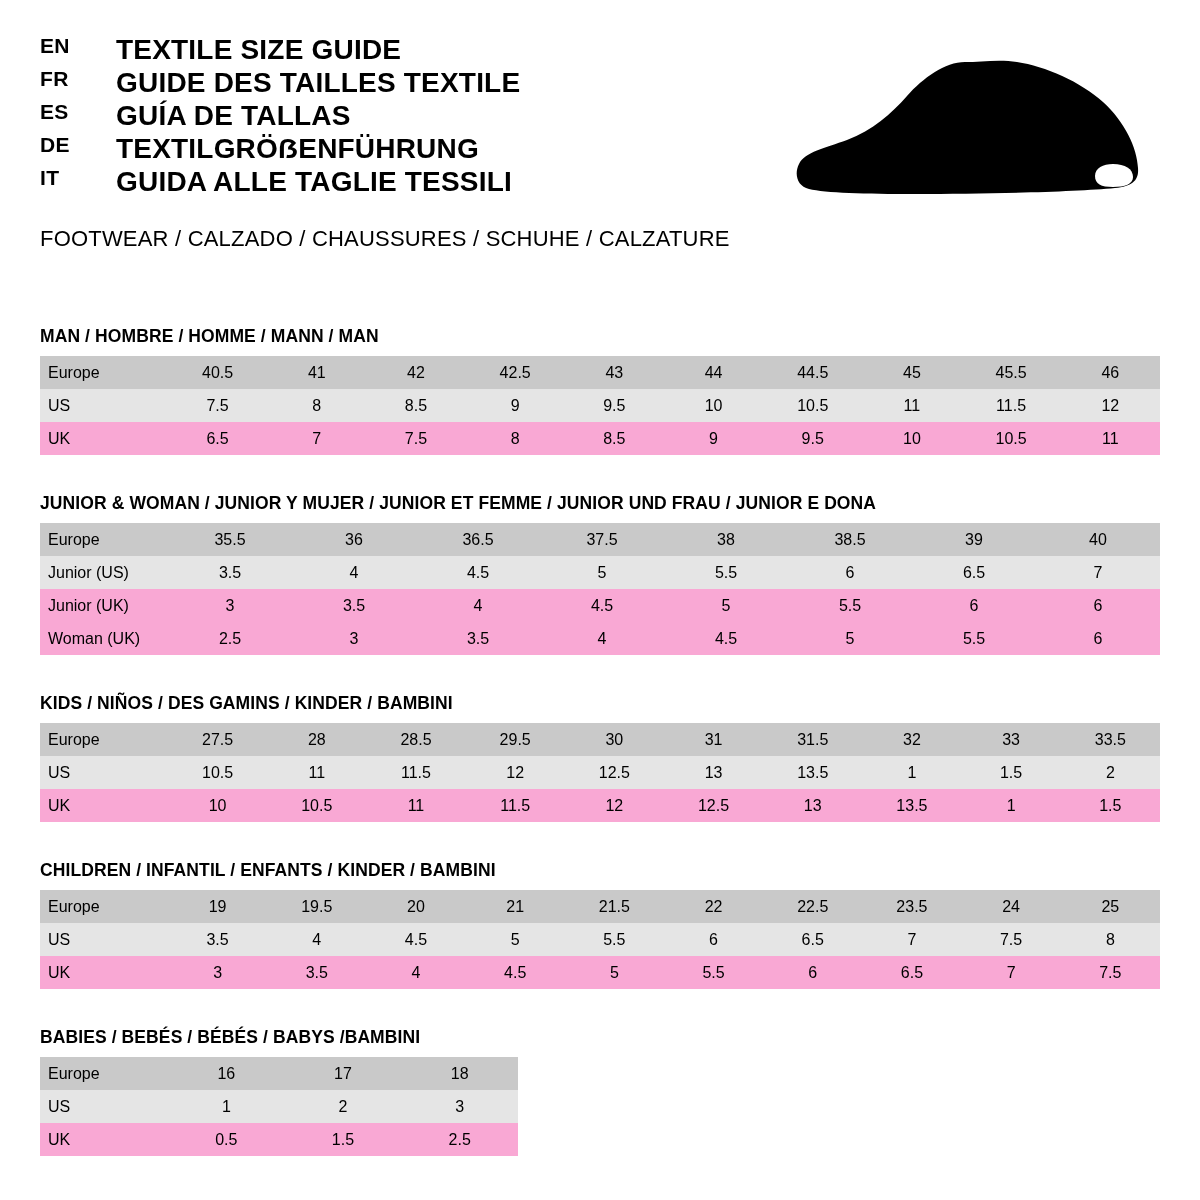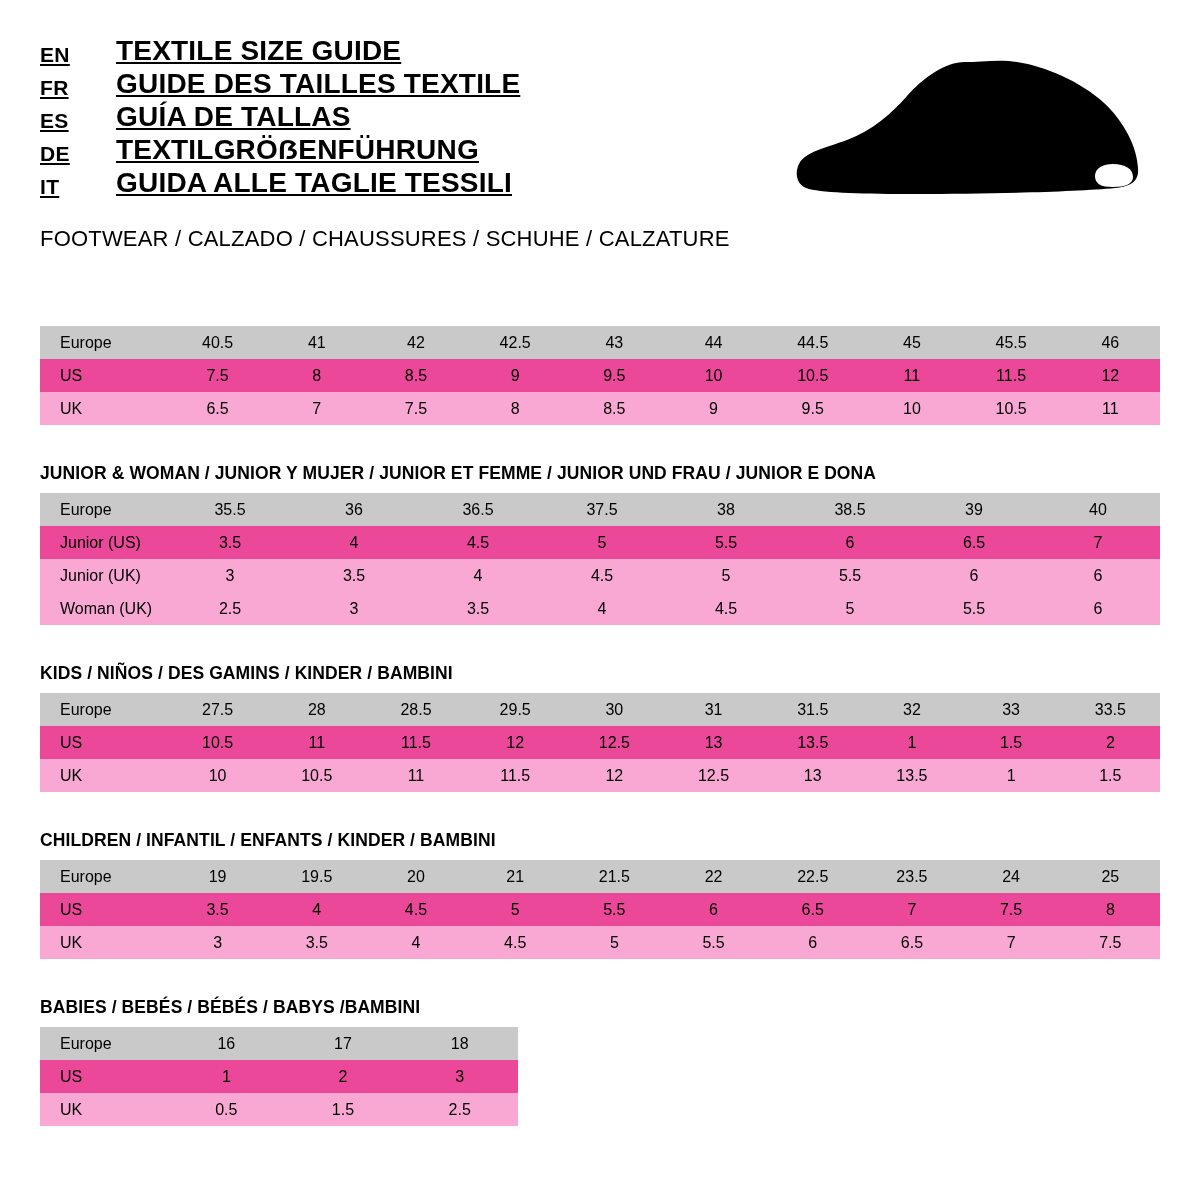--- a/index.html
+++ b/index.html
@@ -20,23 +20,22 @@
   
   .header {
     position: relative;
     height: 170px;
   }
   .lang-list {
     display: block;
   }
   .lang-row {
     display: flex;
-    align-items: flex-end;
+    align-items: flex-start;
     height: 33px;
-    text-decoration: underline;
   }
   .lang-code {
     width: 76px;
     font-size: 21px;
     font-weight: bold;
     letter-spacing: 0.3px;
   }
   .lang-text {
     font-size: 28px;
     font-weight: bold;
@@ -74,25 +73,25 @@
   }
   table.size-table td {
     height: 33px;
     padding: 0;
     text-align: center;
     vertical-align: middle;
     white-space: nowrap;
   }
   table.size-table td.rowlabel {
     text-align: left;
-    padding-left: 20px;
+    padding-left: 8px;
     width: 128px;
   }
   tr.shaded td { background: #c9c9c9; }
-  tr.plain td { background: #ec4899; }
+  tr.plain td { background: #e5e5e5; }
   tr.alt td { background: #f9a8d4; }
 
   
   table.full { width: 1120px; table-layout: fixed; }
   table.small { width: 478px; table-layout: fixed; }
 </style>
 </head>
 <body>
 
 <div class="page">
@@ -125,20 +124,21 @@
       <svg viewBox="0 0 345 140" width="345" height="140" aria-hidden="true">
         <path fill="#000000" d="M170 6 C150 6 128 22 112 40 C96 58 78 74 52 84 C30 92 10 96 4 108 C-1 118 2 130 14 133 C30 137 70 138 120 138 C190 138 280 136 320 132 C338 130 344 124 343 112 C342 92 330 66 308 46 C286 26 250 10 222 6 C205 3 185 6 170 6 Z"></path>
         <path fill="#ffffff" d="M300 120 C300 112 308 108 318 108 C330 108 338 113 338 121 C338 128 330 131 318 131 C306 131 300 128 300 120 Z"></path>
       </svg>
     </div>
   </div>
 
   <div class="footwear-title">FOOTWEAR / CALZADO / CHAUSSURES / SCHUHE / CALZATURE</div>
 
   <div class="section first">
+    <div class="section-title">MAN / HOMBRE / HOMME / MANN / MAN</div>
     <table class="size-table full">
       <tbody>
           <tr class="shaded">
         <td class="rowlabel">Europe</td>
         <td>40.5</td>
         <td>41</td>
         <td>42</td>
         <td>42.5</td>
         <td>43</td>
         <td>44</td>

